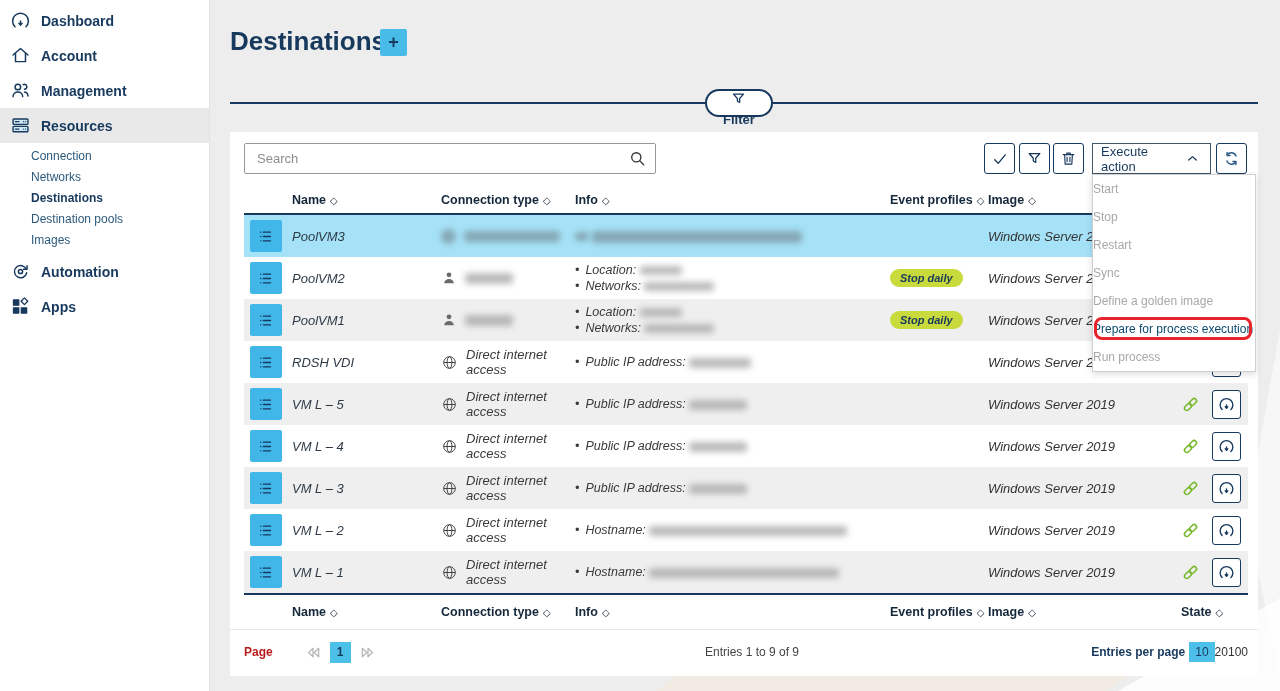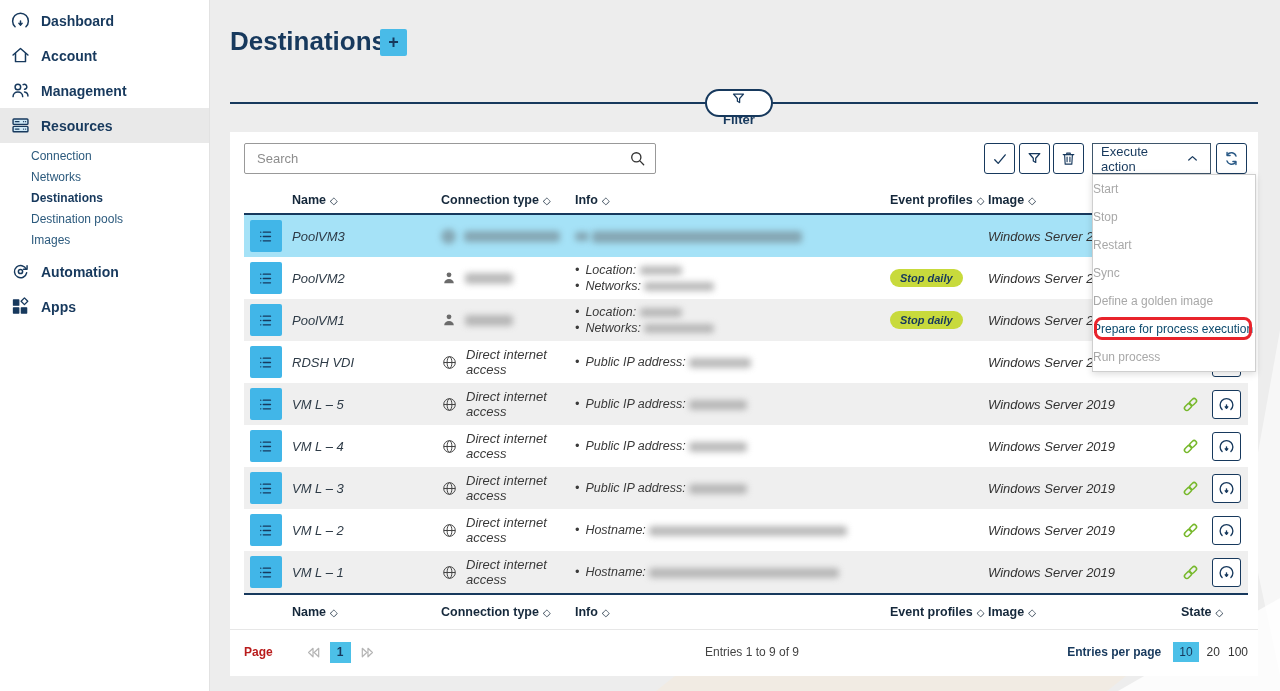--- a/index.html
+++ b/index.html
@@ -96,21 +96,21 @@
   .th-state { text-align:left; padding-right:8px; }
 
   .foot-divider { position:absolute; left:0; top:497px; width:1028px; height:1px; background:#e7e7e7; }
   .pagination { position:absolute; left:14px; top:498px; width:1004px; height:44px;
     display:flex; align-items:center; font-size:12px; color:#333; }
   .pg-label { font-weight:bold; color:#b91c1c; margin-right:28px; }
   .pg-chev { cursor:pointer; margin:0 4px; }
   .pg-current { width:21px; height:21px; background:#4cc0e8; color:#17395d; font-weight:bold;
     display:flex; align-items:center; justify-content:center; margin:0 4px; cursor:pointer; }
   .pg-entries { position:absolute; left:0; width:1004px; text-align:center; color:#444;padding-left:12px; }
-  .pg-right { margin-left:auto; display:flex; align-items:center; gap:8px; z-index:1; }
+  .pg-right { margin-left:auto; display:flex; align-items:center; gap:0; z-index:1; }
   .pps-label { font-weight:bold; color:#17395d; margin-right:4px; }
   .pps { cursor:pointer; color:#333; }
   .pps.selected { background:#4cc0e8; color:#17395d; padding:3px 6px; }
 
   
   .dropdown { position:absolute; left:1092px; top:174px; width:164px; background:#fff;
     border:1px solid #cfcfcf; box-shadow:0 2px 7px rgba(0,0,0,.14); z-index:10; }
   .menu-item { height:28px; display:flex; align-items:center; 
     font-size:12px; color:#a8a8a8; cursor:default; position:relative; }
   .menu-item.enabled { color:#0c4a6e; cursor:pointer; }

